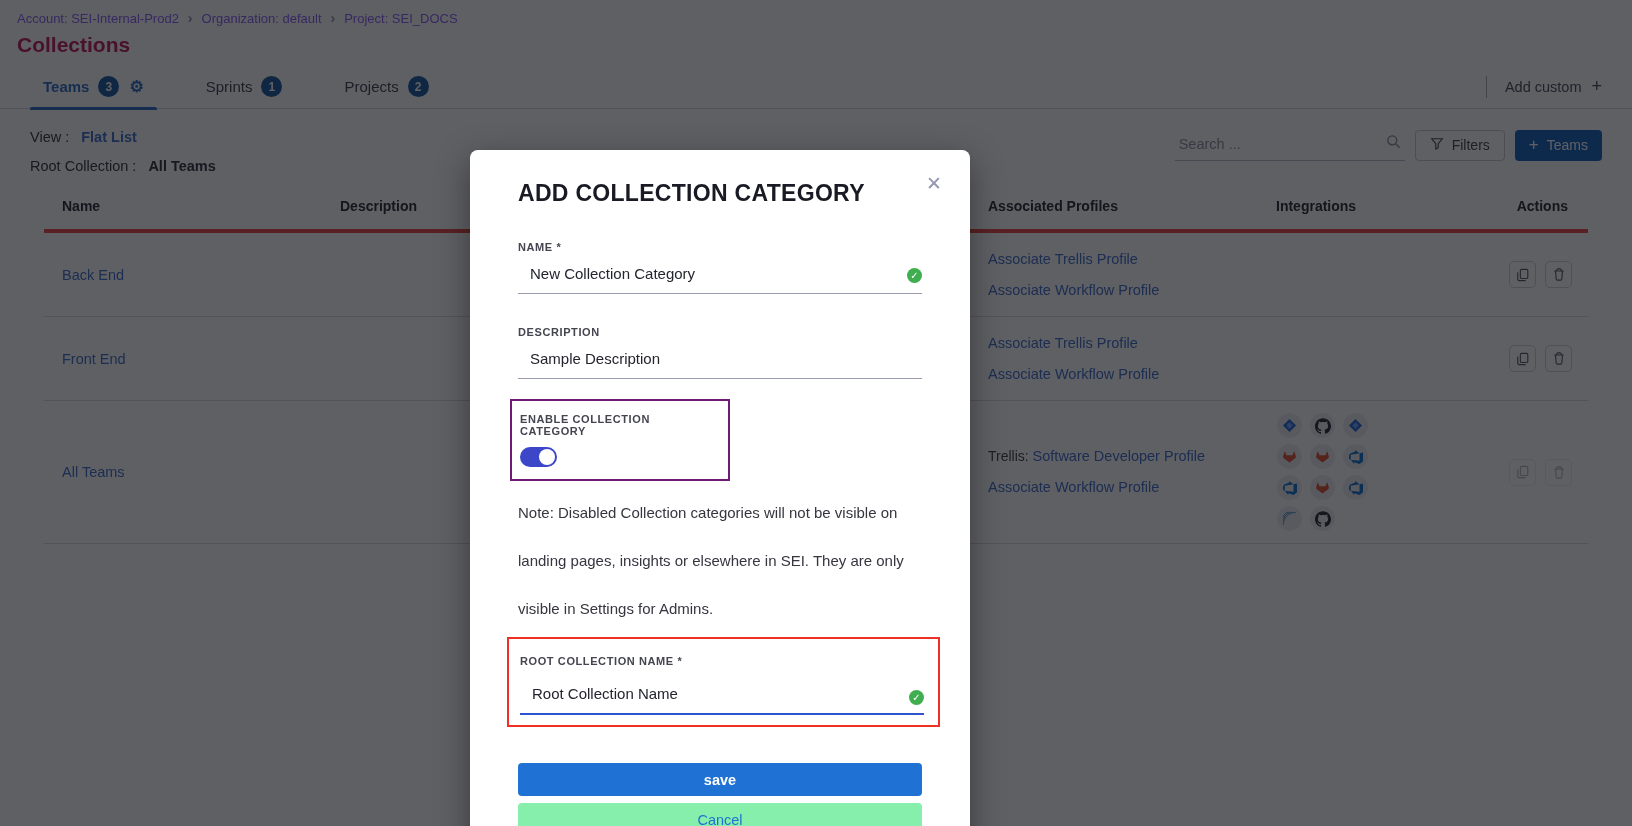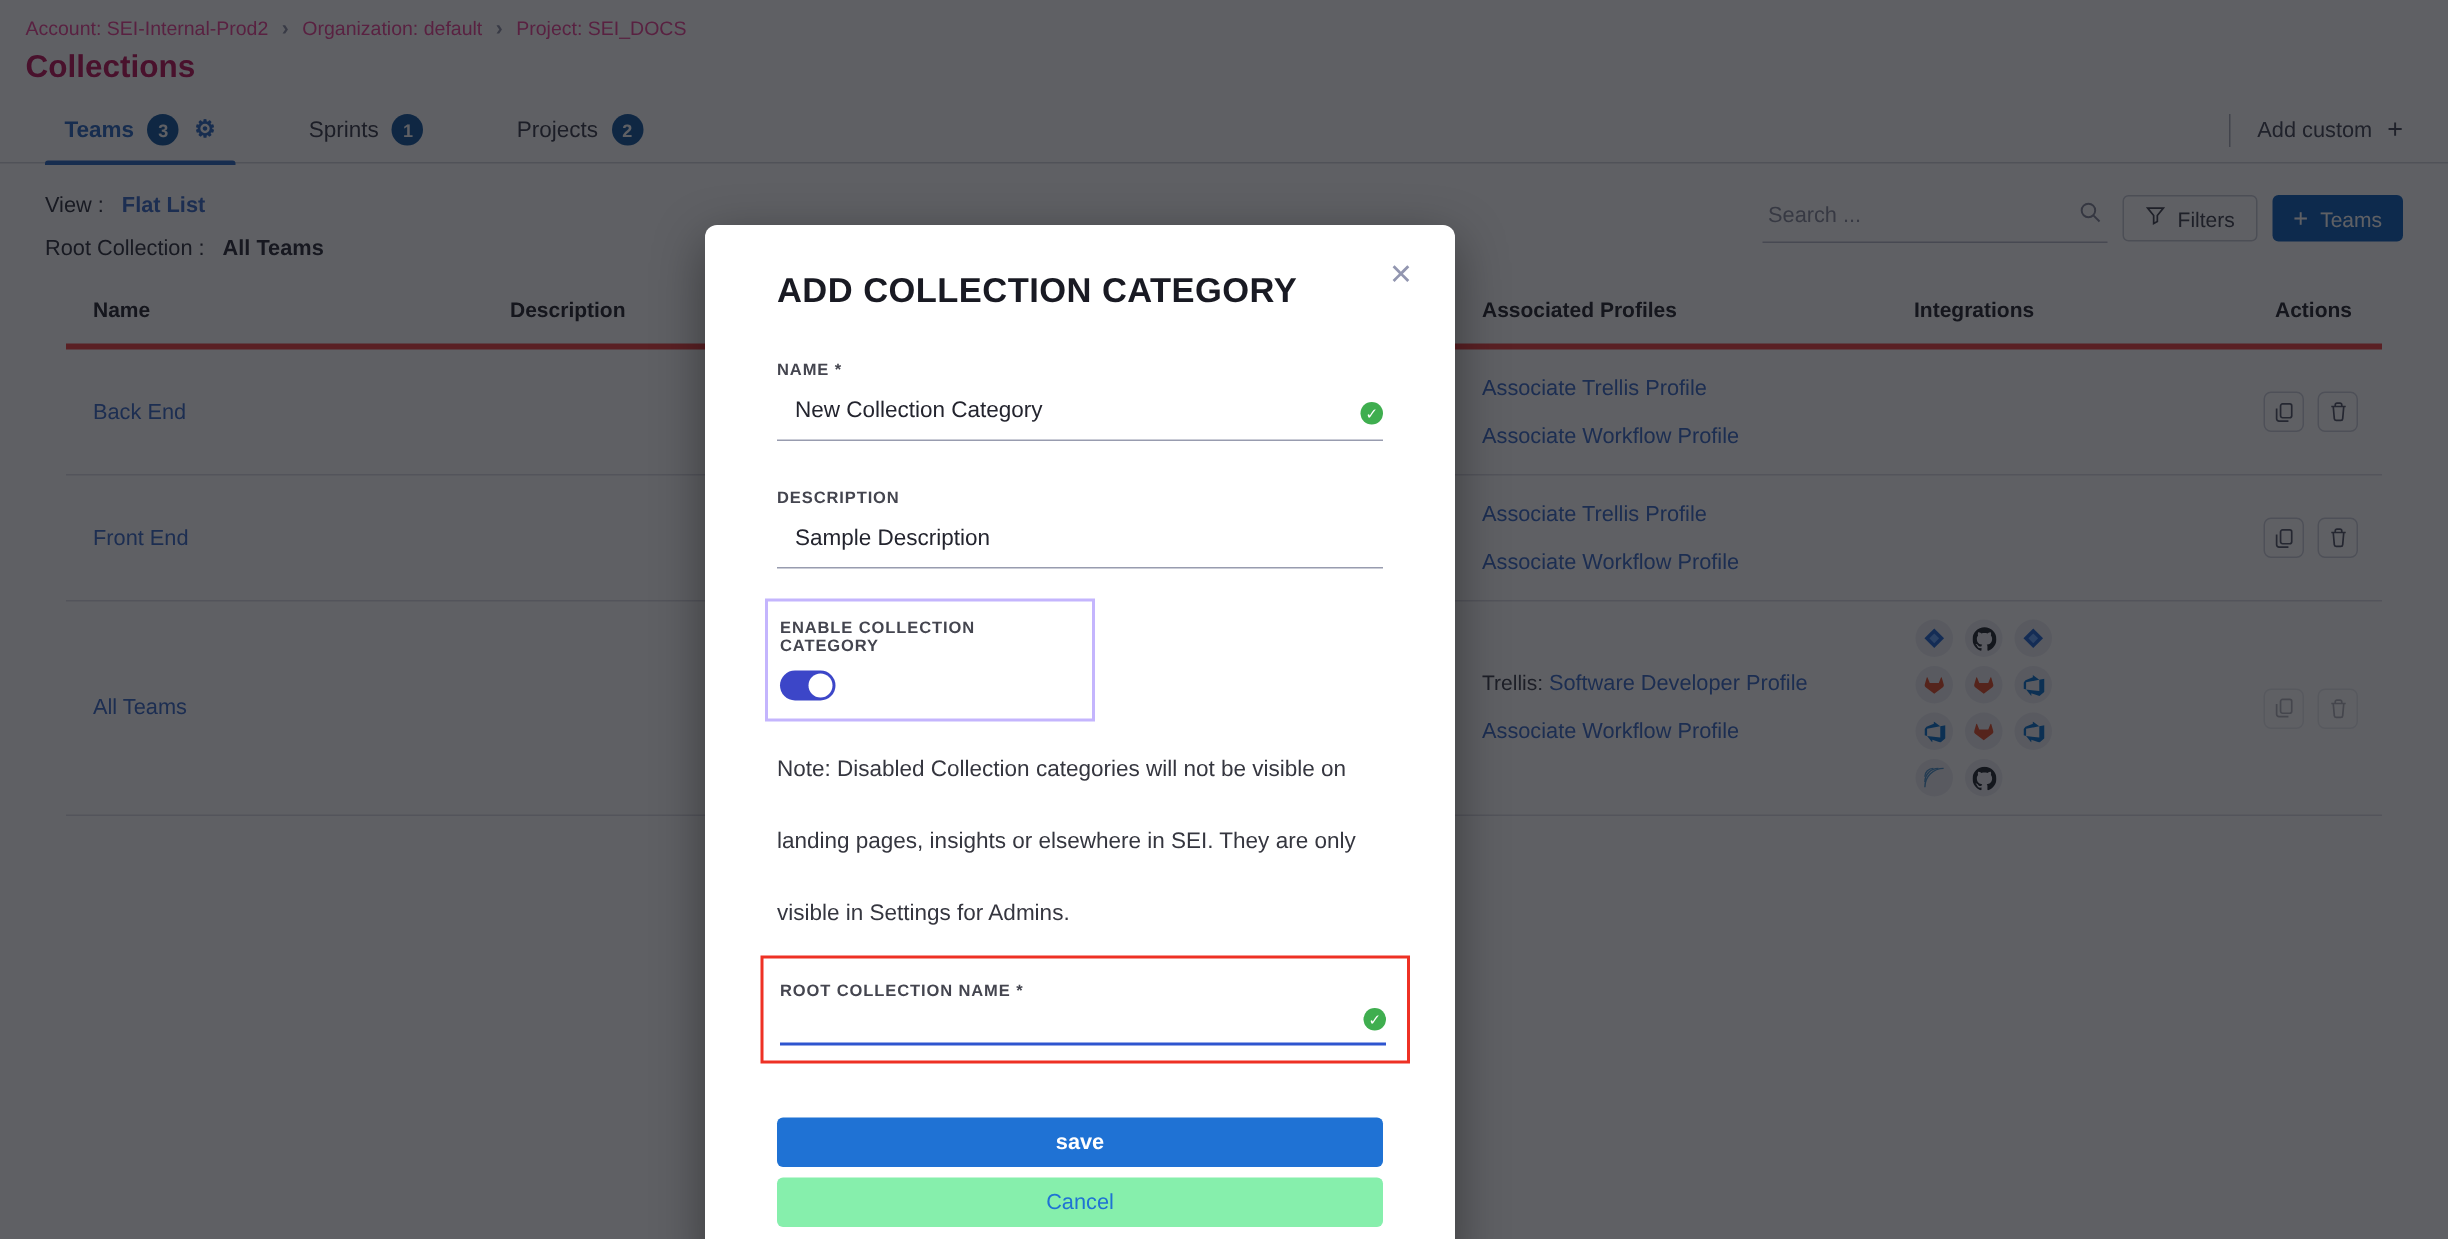--- a/index.html
+++ b/index.html
@@ -7,21 +7,21 @@
   body {
     font-family: "Liberation Sans", sans-serif;
     background:#ffffff;
     position:relative;
     overflow:hidden;
     color:#23242e;
   }
   
   .page { position:absolute; inset:0; background:#fff; }
   .breadcrumb { display:flex; align-items:center; gap:9px; padding:10px 0 0 17px; font-size:13px; }
-  .breadcrumb a { color:#ec4899; text-decoration:none; }
+  .breadcrumb a { color:#8b5cf6; text-decoration:none; }
   .crumb-sep { color:#8f93a8; font-size:14px; font-weight:700; }
   .page-title { font-size:21px; font-weight:700; color:#be185d; margin:7px 0 0 17px; }
 
   .tabbar { display:flex; align-items:center; height:44px; margin-top:8px; border-bottom:1px solid #d3d5dd; padding:0 30px; }
   .tab { position:relative; display:flex; align-items:center; height:44px; padding:0 13px; margin-right:36px; font-size:15px; color:#3d3f4c; cursor:pointer; }
   .tab.active { color:#2e6bc2; font-weight:700; }
   .tab.active::after { content:""; position:absolute; left:0; right:0; bottom:-1px; height:3px; background:#2e6bc2; border-radius:2px 2px 0 0; }
   .tab-badge { display:inline-flex; align-items:center; justify-content:center; width:21px; height:21px; border-radius:50%; background:#16599f; color:#fff; font-size:12px; font-weight:700; margin-left:9px; }
   .tab-gear { margin-left:10px; font-size:16px; color:#2e6bc2; line-height:1; }
   .add-custom { margin-left:auto; display:flex; align-items:center; gap:10px; color:#474a58; font-size:14.5px; cursor:pointer; }
@@ -65,21 +65,21 @@
   .overlay { position:absolute; inset:0; background:rgba(12,14,20,0.66); }
   .modal { position:absolute; left:470px; top:150px; width:500px; background:#fff; border-radius:8px; box-shadow:0 10px 34px rgba(0,0,0,.4); padding:30px 48px 28px 48px; }
   .modal-title { font-size:23px; font-weight:700; color:#191a23; letter-spacing:.3px; }
   .modal-close { position:absolute; top:24px; right:28px; font-size:19px; color:#9296b0; cursor:pointer; line-height:1; }
   .field-label { font-size:11px; font-weight:700; color:#44454f; letter-spacing:.6px; }
   .mt-name { margin-top:34px; }
   .mt-desc { margin-top:32px; }
   .input-line { position:relative; margin-top:4px; border-bottom:1px solid #989caf; padding:8px 26px 10px 12px; }
   .input-line input { width:100%; border:none; outline:none; font-size:15px; color:#23242e; font-family:inherit; background:transparent; }
   .check-badge { position:absolute; right:0; bottom:10px; width:15px; height:15px; border-radius:50%; background:#3fae4f; color:#fff; font-size:10px; display:flex; align-items:center; justify-content:center; }
-  .hl-box1 { margin-top:20px; margin-left:-8px; width:220px; border:2px solid #c4b5fd; padding:12px 10px 12px 8px; }
+  .hl-box1 { margin-top:20px; margin-left:-8px; width:220px; border:2px solid #701a75; padding:12px 10px 12px 8px; }
   .toggle { margin-top:10px; width:37px; height:20px; border-radius:10px; background:#3c46c8; position:relative; cursor:pointer; }
   .toggle .knob { position:absolute; top:2px; right:2px; width:16px; height:16px; border-radius:50%; background:#fff; }
   .note { margin-top:8px; font-size:15px; color:#35363f; line-height:48px; width:404px; }
   .hl-box2 { margin-top:4px; margin-left:-11px; width:433px; border:2px solid #ee3124; padding:16px 14px 10px 11px; }
   .hl-box2 .input-line { margin-top:10px; border-bottom:2px solid #2e55cf; }
   .hl-box2 .check-badge { bottom:8px; }
   .modal-actions { margin-top:36px; display:flex; gap:7px;flex-direction:column; }
   .btn-save { height:33px; padding:0 17px; background:#1f72d4; color:#fff; border:none; border-radius:4px; font-size:14.5px; font-weight:700; cursor:pointer; font-family:inherit; }
   .btn-cancel { height:33px; padding:0 23px; background:#86efac; color:#1f72d4; border:none; border-radius:4px; font-size:14.5px; cursor:pointer; font-family:inherit; }
 </style>
@@ -321,20 +321,21 @@
     <div class="toggle">
       <span class="knob"></span>
     </div>
   </div>
 
   <div class="note">Note: Disabled Collection categories will not be visible on landing pages, insights or elsewhere in SEI. They are only visible in Settings for Admins.</div>
 
   <div class="hl-box2">
     <div class="field-label">ROOT COLLECTION NAME *</div>
     <div class="input-line">
+      <input type="text" value="Root Collection Name" style="">
       <span class="check-badge">✓</span>
     </div>
   </div>
 
   <div class="modal-actions">
     <button class="btn-save">save</button>
     <button class="btn-cancel">Cancel</button>
   </div>
 </div>
 

